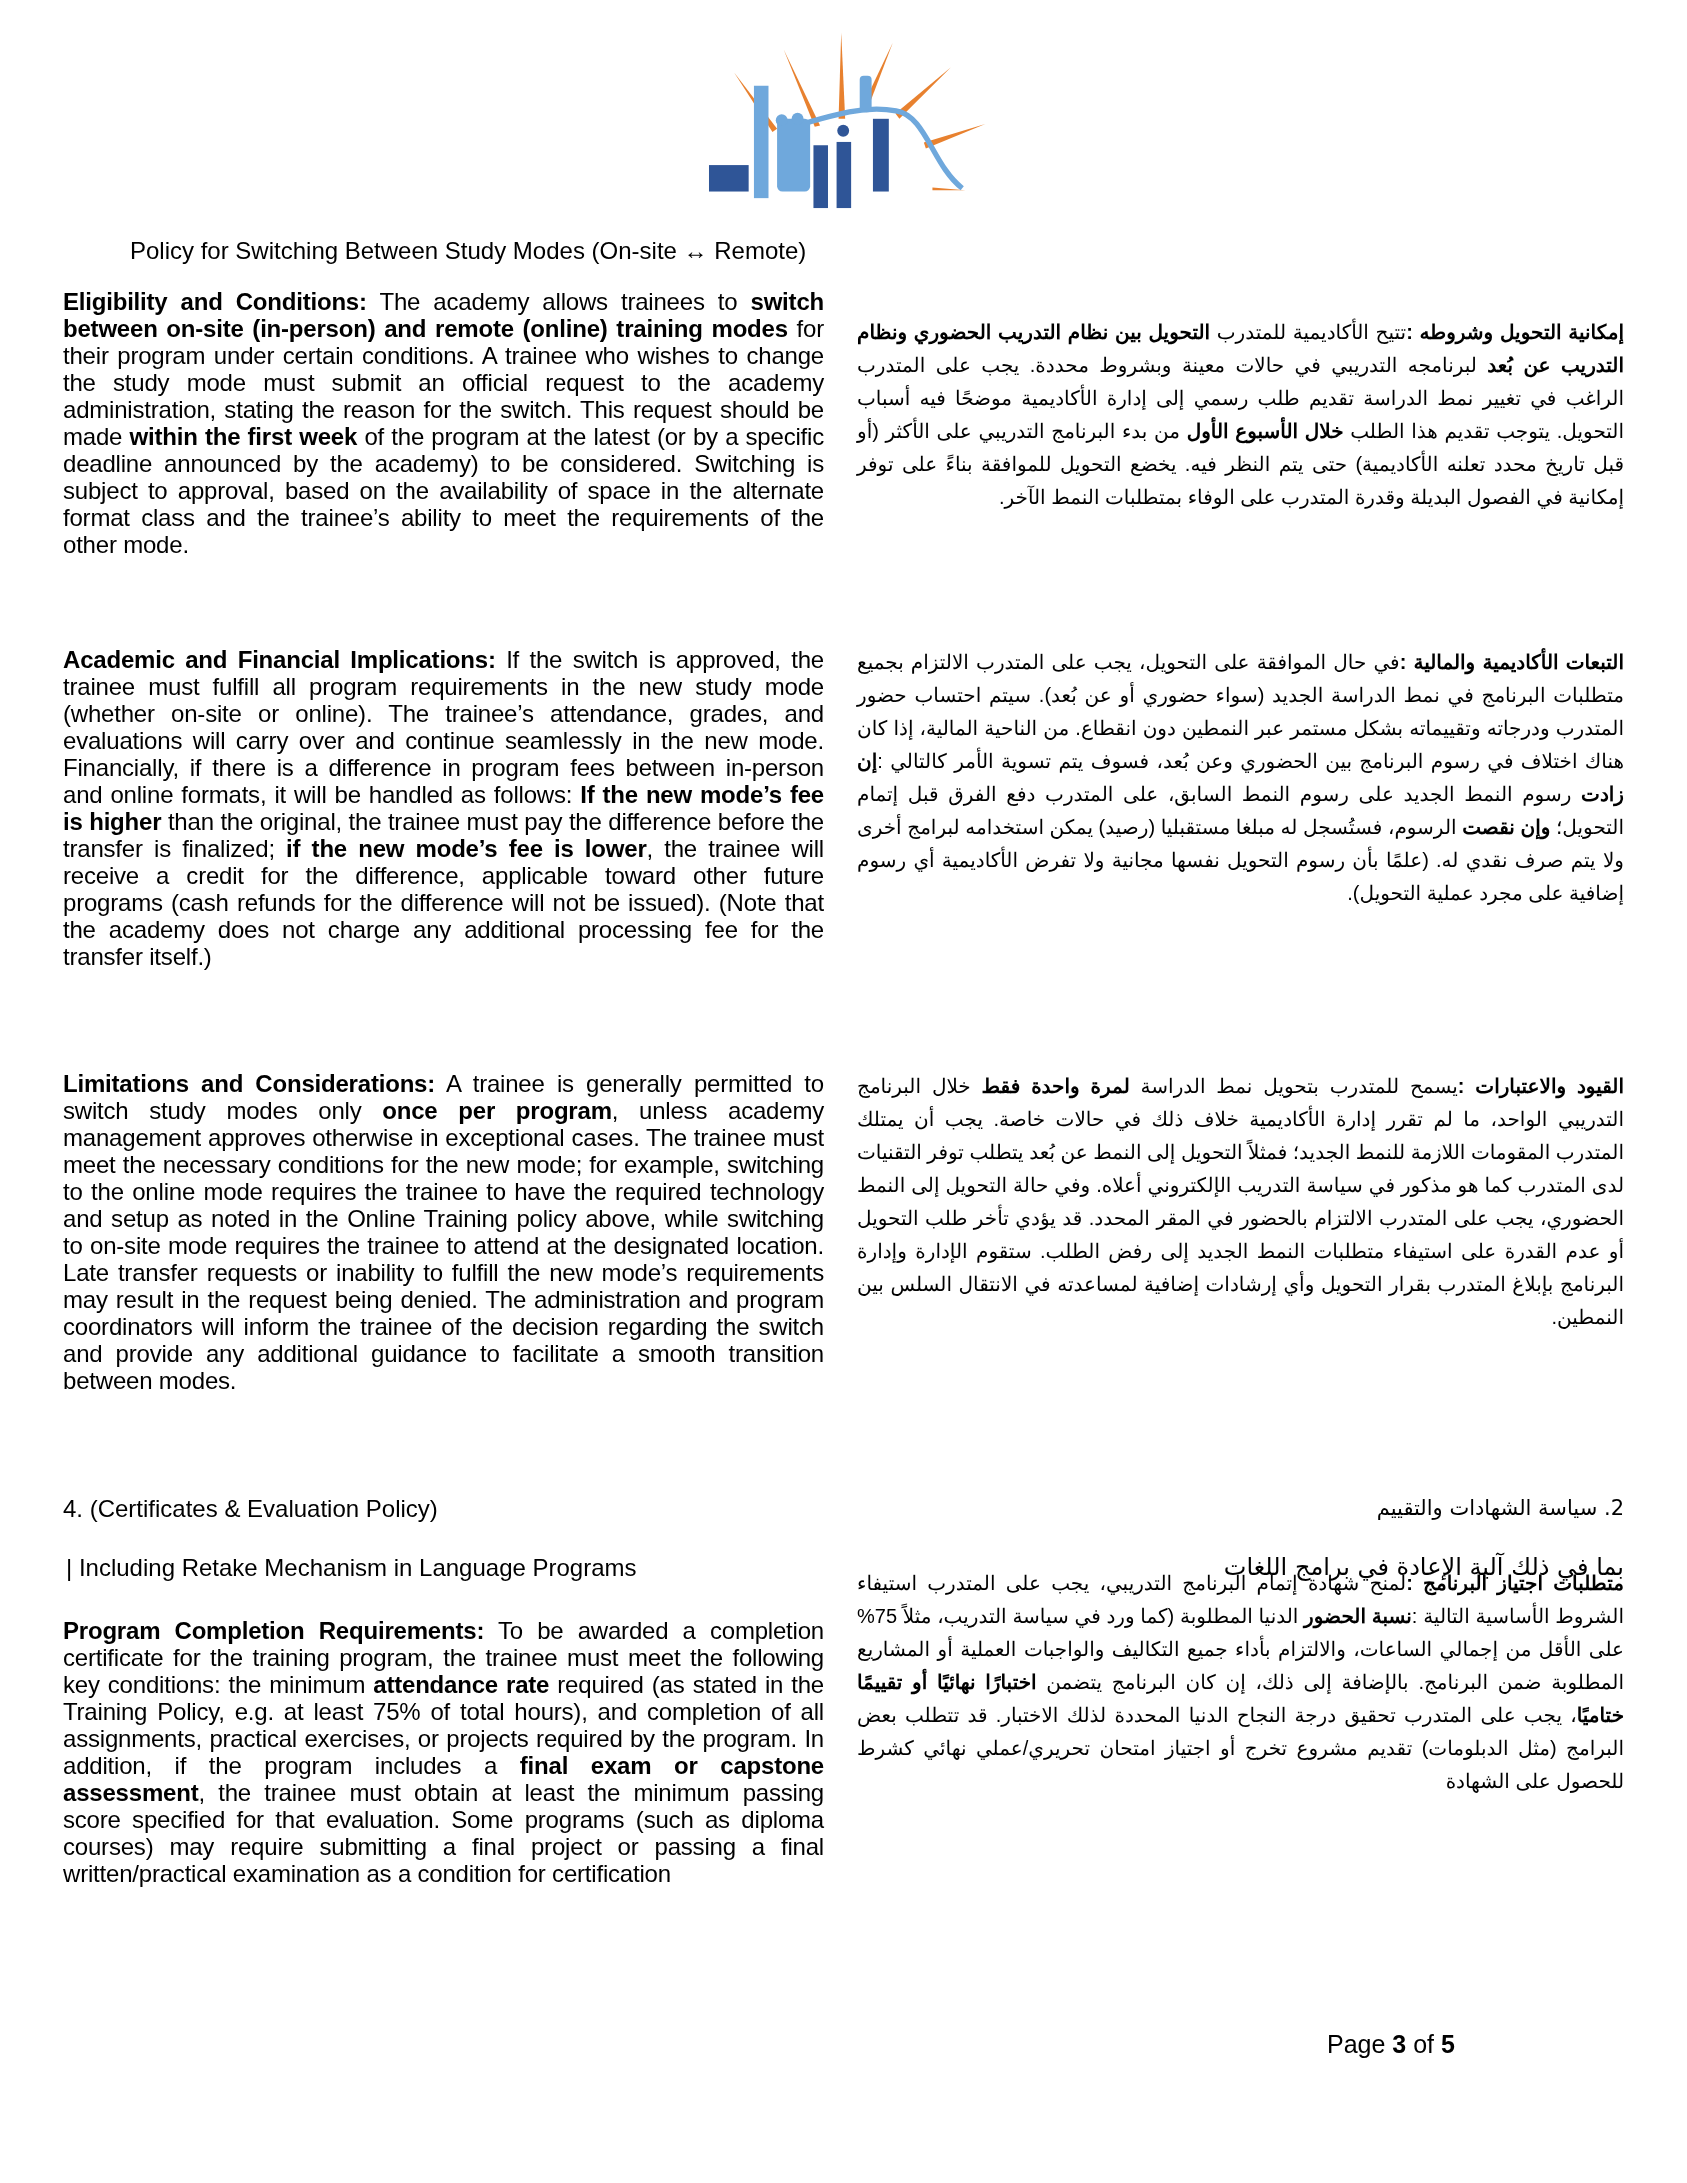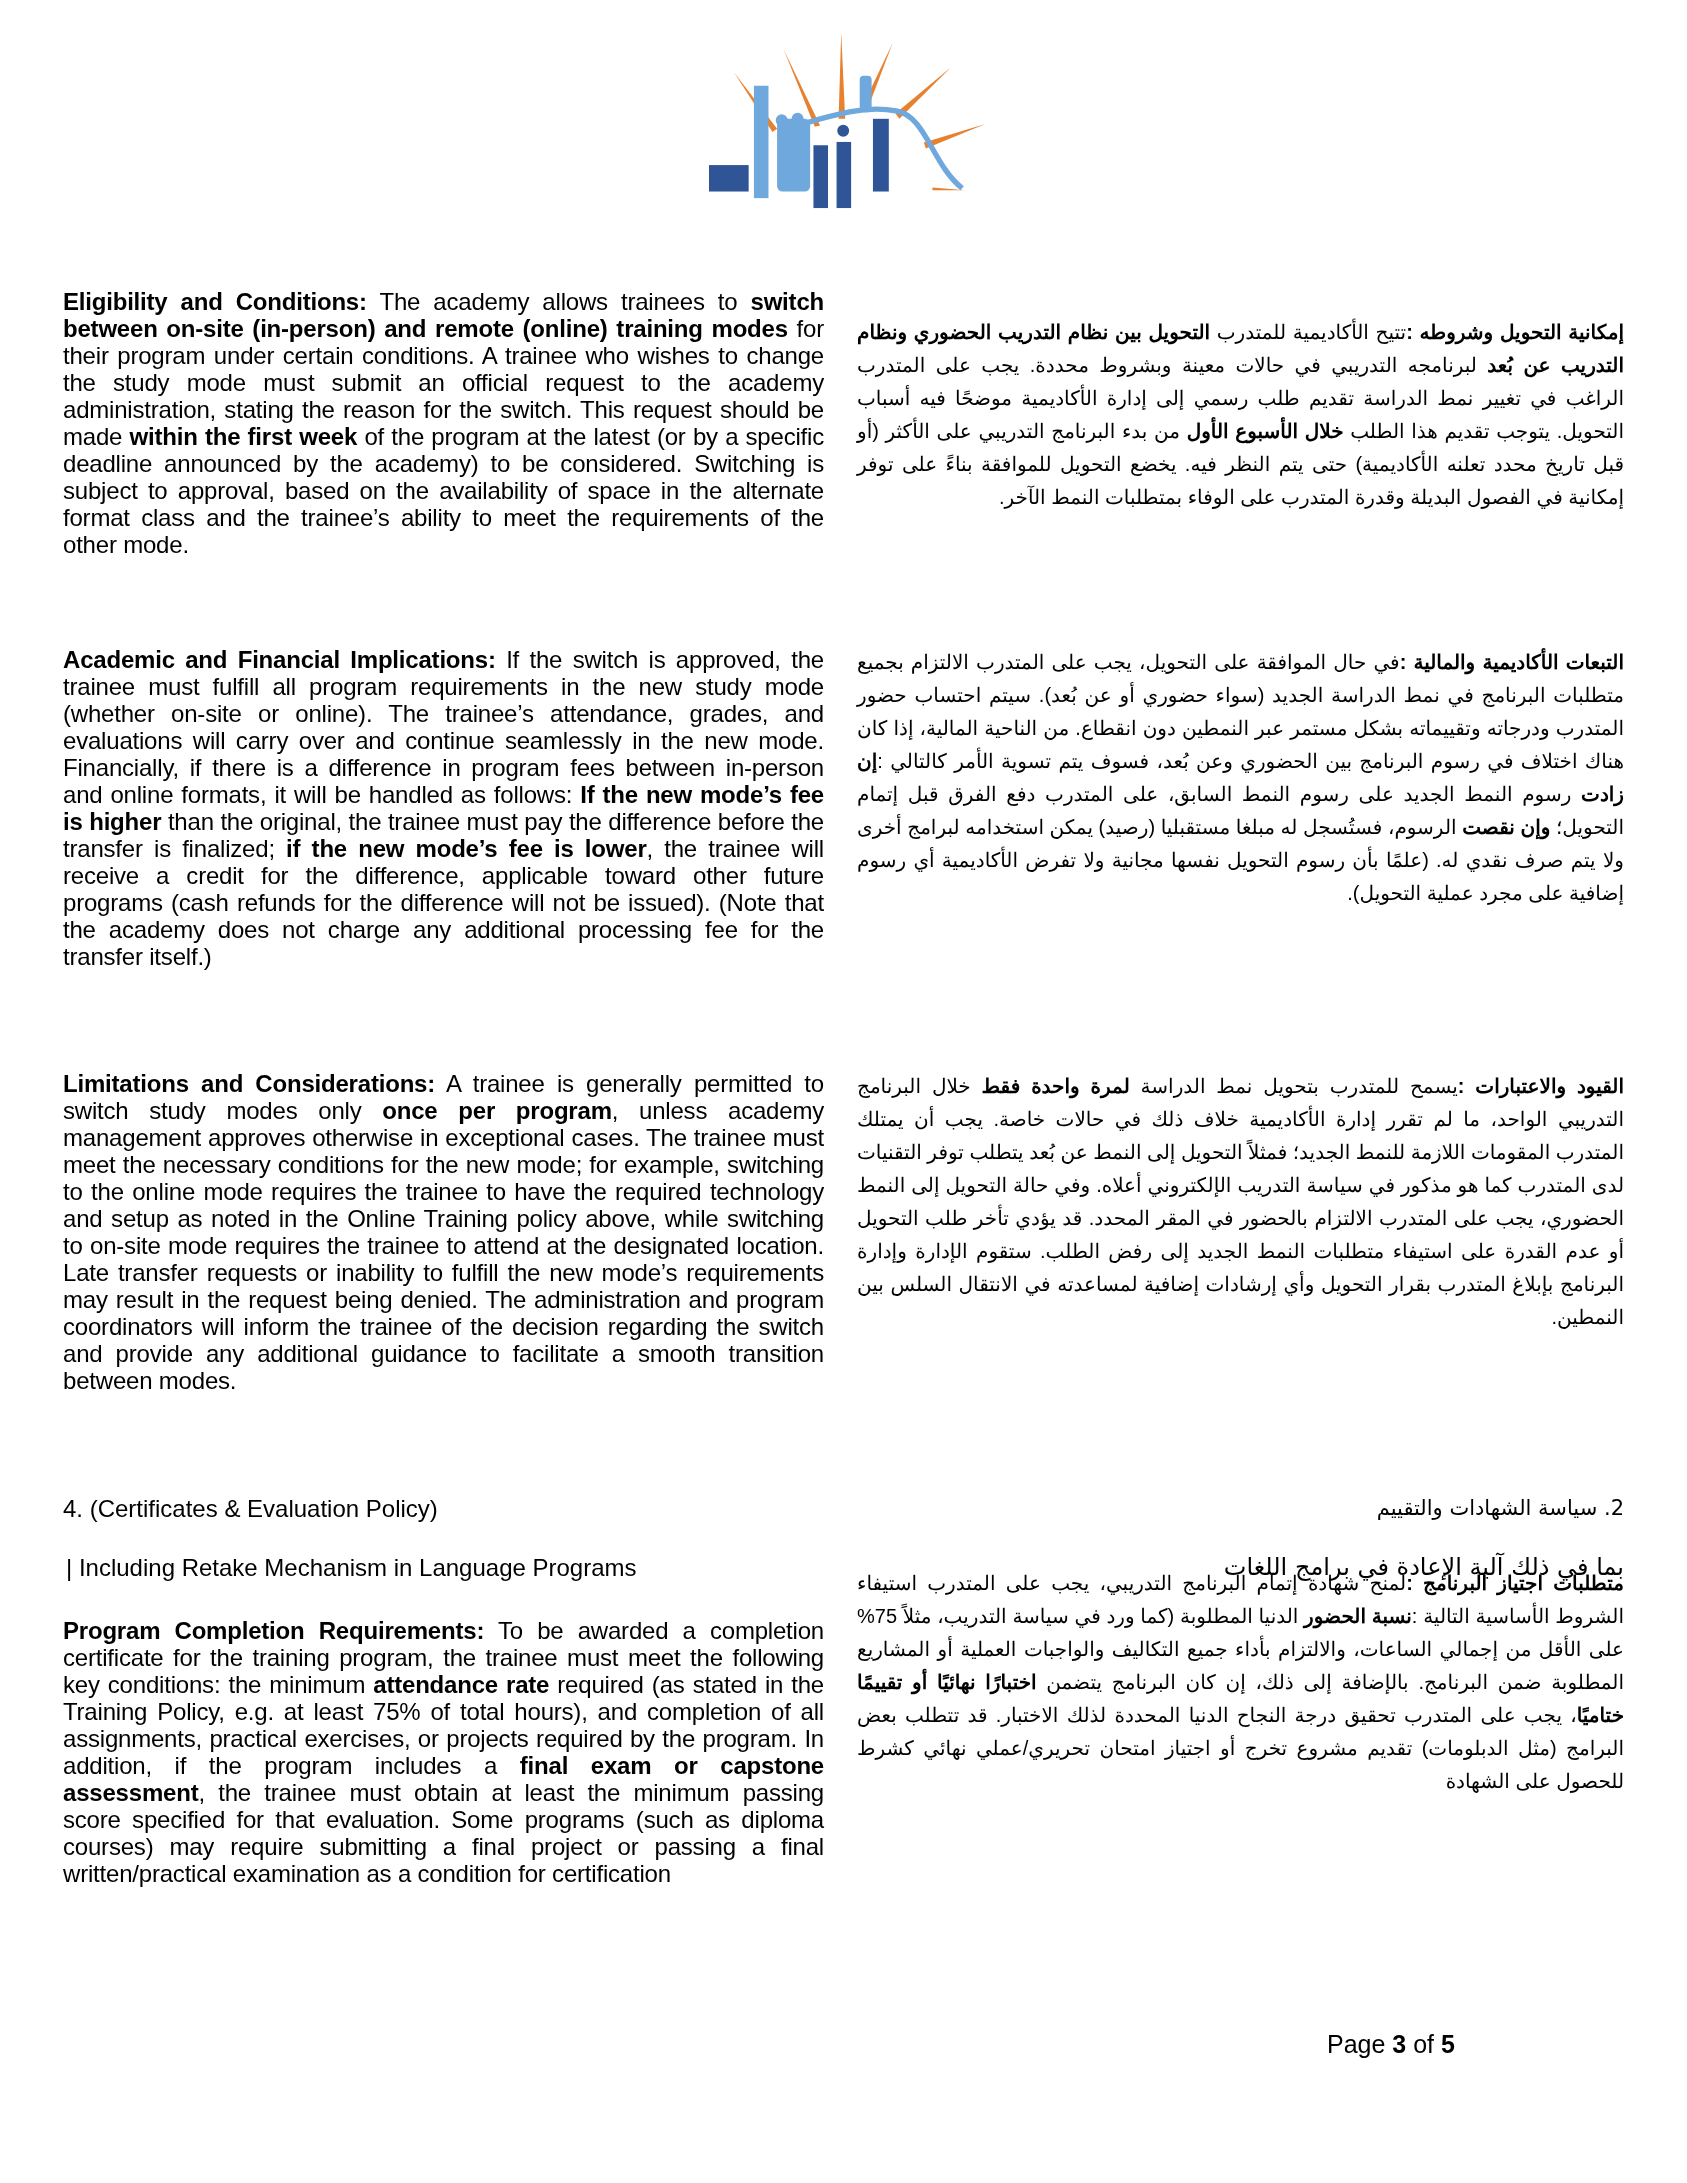--- a/index.html
+++ b/index.html
@@ -52,20 +52,21 @@
       <g fill="#6fa8dc">
         <rect x="130" y="110" width="22" height="170"></rect>
         <rect x="165" y="160" width="50" height="110" rx="8"></rect>
         <circle cx="172" cy="162" r="9"></circle>
         <circle cx="196" cy="160" r="9"></circle>
         <rect x="290" y="95" width="18" height="55" rx="6"></rect>
       </g>
     </svg>
   </div>
 
+  <div class="heading-en" style="left:130px; top:236px;">Policy for Switching Between Study Modes (On-site ↔ Remote)</div>
 
   <div class="col-en" style="top:288px;">
     <p><b>Eligibility and Conditions:</b><span> The academy allows trainees to </span><b>switch between on-site (in-person) and remote (online) training modes</b><span> for their program under certain conditions. A trainee who wishes to change the study mode must submit an official request to the academy administration, stating the reason for the switch. This request should be made </span><b>within the first week</b><span> of the program at the latest (or by a specific deadline announced by the academy) to be considered. Switching is subject to approval, based on the availability of space in the alternate format class and the trainee’s ability to meet the requirements of the other mode.</span></p>
   </div>
 
   <div class="col-ar" style="top:316px;">
     <p><b>إمكانية التحويل وشروطه :</b><span>تتيح الأكاديمية للمتدرب </span><b>التحويل بين نظام التدريب الحضوري ونظام التدريب عن بُعد</b><span> لبرنامجه التدريبي في حالات معينة وبشروط محددة. يجب على المتدرب الراغب في تغيير نمط الدراسة تقديم طلب رسمي إلى إدارة الأكاديمية موضحًا فيه أسباب التحويل. يتوجب تقديم هذا الطلب </span><b>خلال الأسبوع الأول</b><span> من بدء البرنامج التدريبي على الأكثر (أو قبل تاريخ محدد تعلنه الأكاديمية) حتى يتم النظر فيه. يخضع التحويل للموافقة بناءً على توفر إمكانية في الفصول البديلة وقدرة المتدرب على الوفاء بمتطلبات النمط الآخر.</span></p>
   </div>
 
   <div class="col-en" style="top:646px;">

